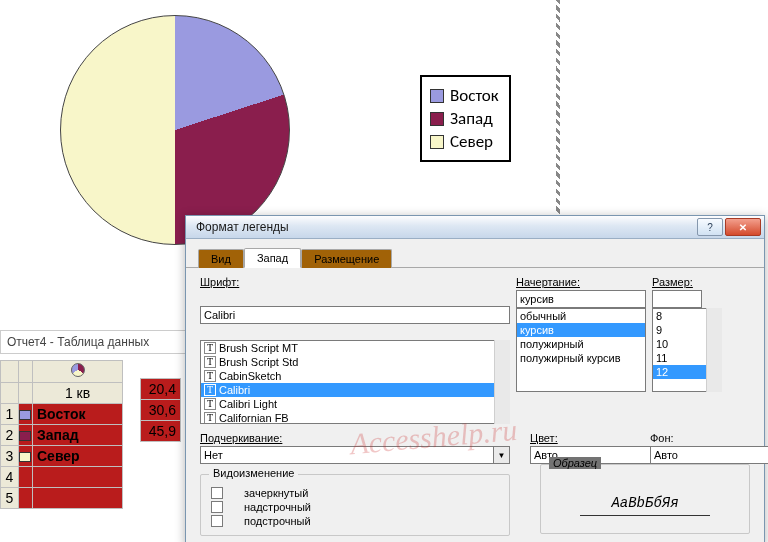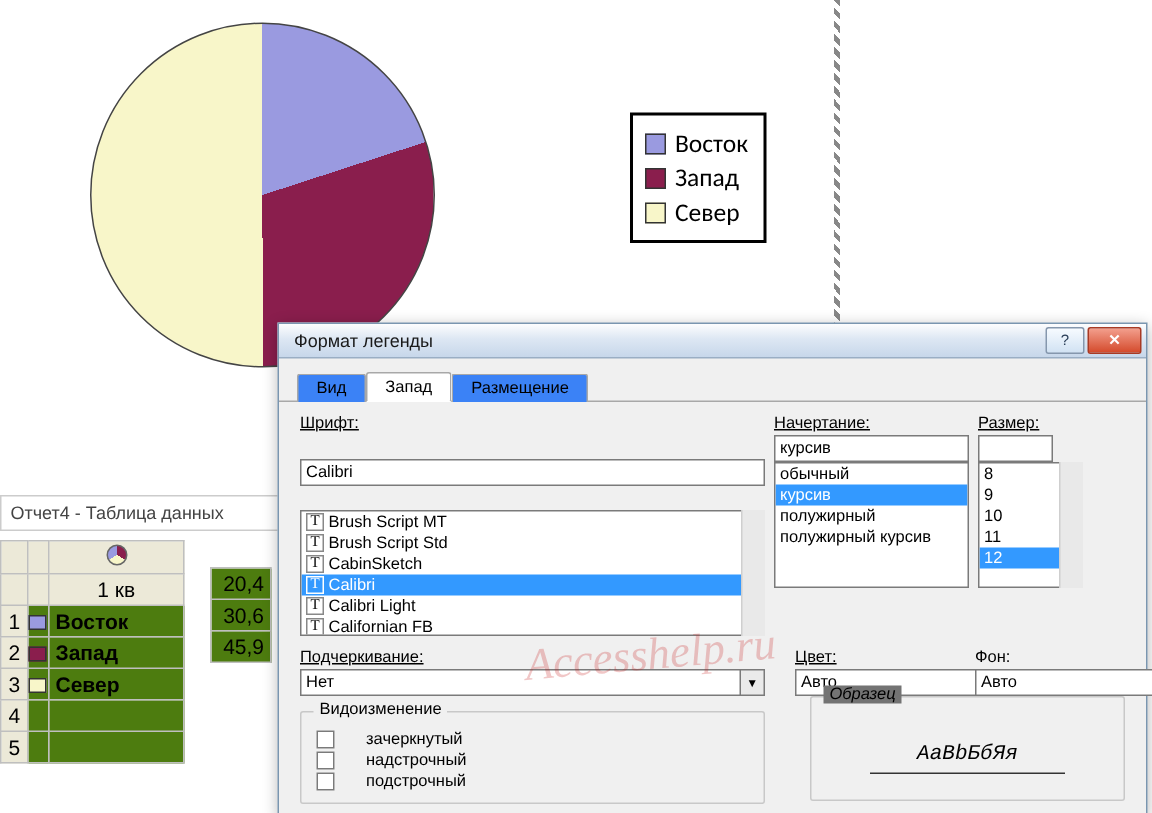--- a/index.html
+++ b/index.html
@@ -73,21 +73,21 @@
   }
   .mini-sheet {
     position:absolute;
     left:0; top:360px;
     font-size:14px;
     border-collapse:collapse;
   }
   .mini-sheet th,.mini-sheet td{
     border:1px solid #bfbfbf;
     padding:2px 4px;
-    background:#4d7c0f;
+    background:#b91c1c;
     text-align:left;
     height:18px;
   }
   .mini-sheet th{background:#ece9d8;font-weight:normal;text-align:center;}
   .mini-sheet .rowhdr{background:#ece9d8;text-align:center;width:18px;}
   .mini-sheet .sw-cell{width:14px;padding:0;}
   .mini-sheet .sw-cell span{display:inline-block;width:12px;height:10px;vertical-align:middle;}
   .mini-sheet .num{text-align:right;}
   .pie-icon{display:inline-block;width:14px;height:14px;border-radius:50%;
     background:conic-gradient(#8a1e4d 0 120deg,#f8f6c9 120deg 240deg,#9a9ae0 240deg 360deg);
@@ -123,21 +123,21 @@
   .winbtn.help{width:26px;}
 
   .tabbar{
     padding:8px 12px 0 12px;
     display:flex;gap:0;align-items:flex-end;
     border-bottom:1px solid #a8a8a8;
   }
   .tab{
     padding:3px 12px;
     border:1px solid #a8a8a8;border-bottom:none;
-    background:#3b82f6;font-size:11px;
+    background:#a16207;font-size:11px;
     border-radius:2px 2px 0 0;
     position:relative;top:1px;
   }
   .tab.active{background:#fff;border-bottom:1px solid #fff;}
 
   .panel{flex:1;background:#f0f0f0;padding:8px 14px;position:relative;}
   .col{display:flex;flex-direction:column;}
   .col.font{width:310px;gap:16px;}
   .col.style{width:130px;margin-left:6px;}
   .col.size{width:70px;margin-left:6px;}

